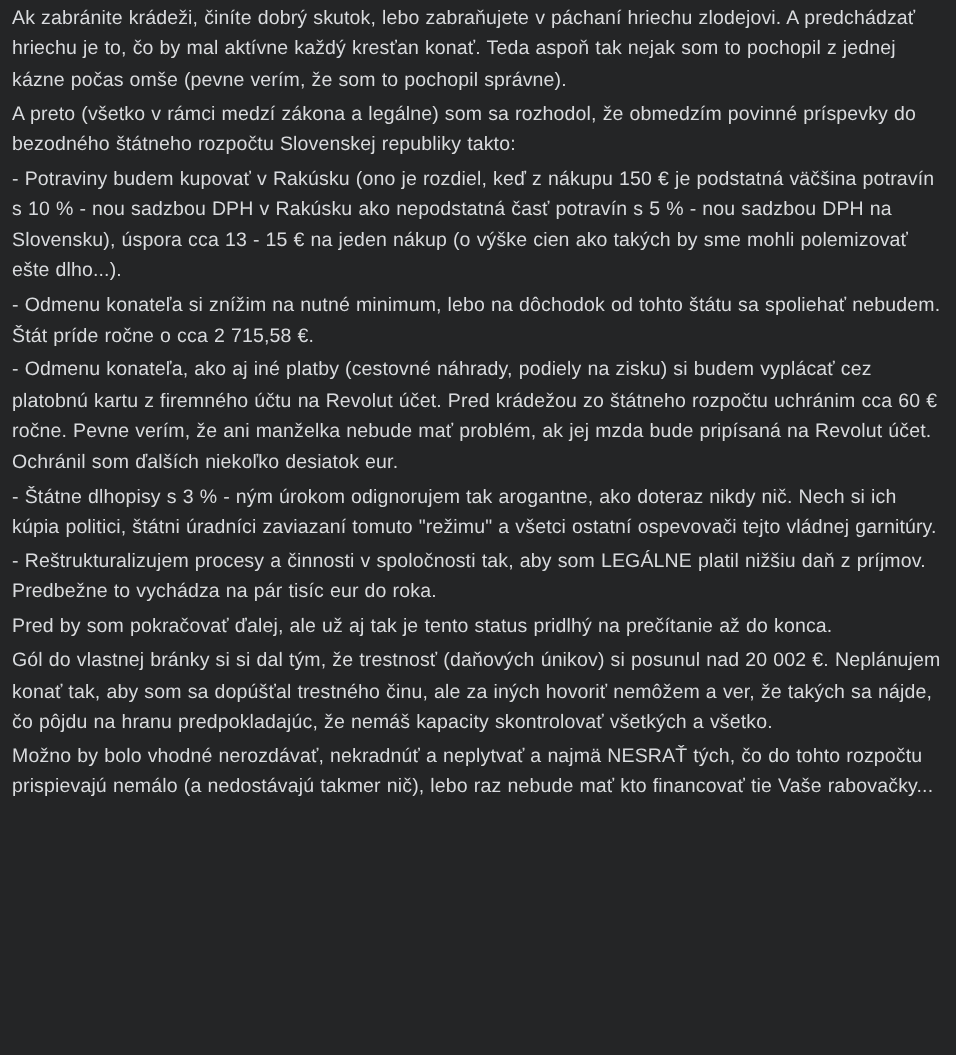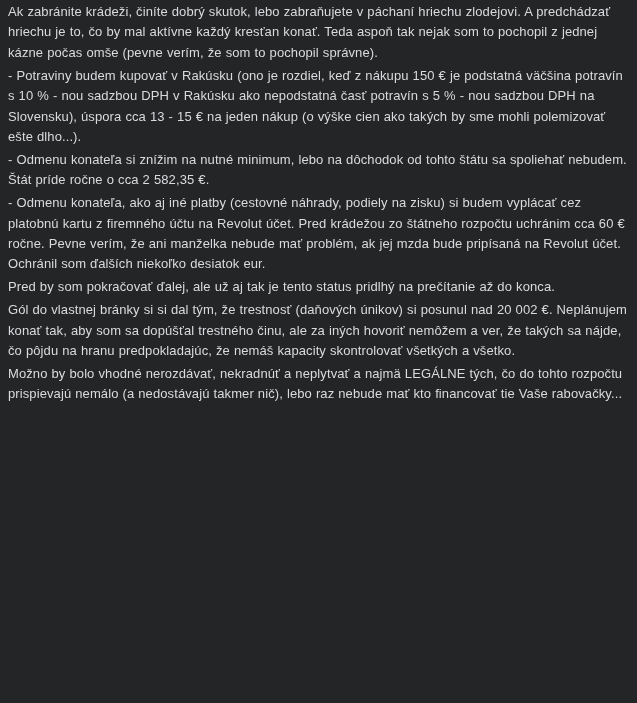--- a/index.html
+++ b/index.html
@@ -33,19 +33,22 @@
   .post-body p {
     margin: 0 0 2.5px 0;
     white-space: pre-wrap;
   }
 </style>
 </head>
 <body>
 
 <main class="post-body">
   <p>Ak zabránite krádeži, činíte dobrý skutok, lebo zabraňujete v páchaní hriechu zlodejovi. A predchádzať hriechu je to, čo by mal aktívne každý kresťan konať. Teda aspoň tak nejak som to pochopil z jednej kázne počas omše (pevne verím, že som to pochopil správne).</p>
+  <p>A preto (všetko v rámci medzí zákona a legálne) som sa rozhodol, že obmedzím povinné príspevky do bezodného štátneho rozpočtu Slovenskej republiky takto:</p>
   <p>- Potraviny budem kupovať v Rakúsku (ono je rozdiel, keď z nákupu 150 € je podstatná väčšina potravín s 10 % - nou sadzbou DPH v Rakúsku ako nepodstatná časť potravín s 5 % - nou sadzbou DPH na Slovensku), úspora cca 13 - 15 € na jeden nákup (o výške cien ako takých by sme mohli polemizovať ešte dlho...).</p>
-  <p>- Odmenu konateľa si znížim na nutné minimum, lebo na dôchodok od tohto štátu sa spoliehať nebudem. Štát príde ročne o cca 2 582,35 €.</p>
+  <p>- Odmenu konateľa si znížim na nutné minimum, lebo na dôchodok od tohto štátu sa spoliehať nebudem. Štát príde ročne o cca 2 715,58 €.</p>
   <p>- Odmenu konateľa, ako aj iné platby (cestovné náhrady, podiely na zisku) si budem vyplácať cez platobnú kartu z firemného účtu na Revolut účet. Pred krádežou zo štátneho rozpočtu uchránim cca 60 € ročne. Pevne verím, že ani manželka nebude mať problém, ak jej mzda bude pripísaná na Revolut účet. Ochránil som ďalších niekoľko desiatok eur.</p>
+  <p>- Štátne dlhopisy s 3 % - ným úrokom odignorujem tak arogantne, ako doteraz nikdy nič. Nech si ich kúpia politici, štátni úradníci zaviazaní tomuto "režimu" a všetci ostatní ospevovači tejto vládnej garnitúry.</p>
+  <p>- Reštrukturalizujem procesy a činnosti v spoločnosti tak, aby som LEGÁLNE platil nižšiu daň z príjmov. Predbežne to vychádza na pár tisíc eur do roka.</p>
   <p>Pred by som pokračovať ďalej, ale už aj tak je tento status pridlhý na prečítanie až do konca.</p>
   <p>Gól do vlastnej bránky si si dal tým, že trestnosť (daňových únikov) si posunul nad 20 002 €. Neplánujem konať tak, aby som sa dopúšťal trestného činu, ale za iných hovoriť nemôžem a ver, že takých sa nájde, čo pôjdu na hranu predpokladajúc, že nemáš kapacity skontrolovať všetkých a všetko.</p>
-  <p>Možno by bolo vhodné nerozdávať, nekradnúť a neplytvať a najmä LEGÁLNE tých, čo do tohto rozpočtu prispievajú nemálo (a nedostávajú takmer nič), lebo raz nebude mať kto financovať tie Vaše rabovačky...</p>
+  <p>Možno by bolo vhodné nerozdávať, nekradnúť a neplytvať a najmä NESRAŤ tých, čo do tohto rozpočtu prispievajú nemálo (a nedostávajú takmer nič), lebo raz nebude mať kto financovať tie Vaše rabovačky...</p>
 </main>
 
 </body></html>

